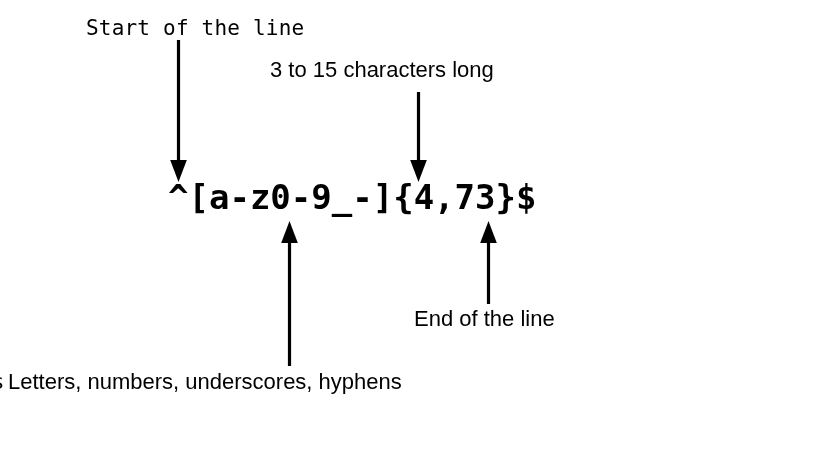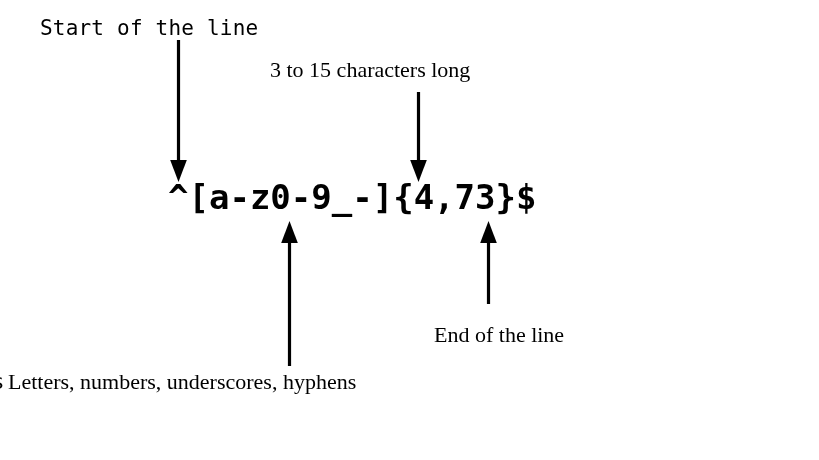--- a/index.html
+++ b/index.html
@@ -23,23 +23,24 @@
   .label {
     position: absolute;
     color: #000000;
     white-space: nowrap;
     line-height: 1;
   }
   .label-mono {
     font-family: "DejaVu Sans Mono", "Liberation Mono", monospace;
     font-size: 21px;
     letter-spacing: 0.2px;
+    margin-left: 46px;
   }
   .label-sans {
-    font-family: Liberation Serif, serif;
+    font-family: Liberation Sans, sans-serif;
     font-size: 22px;
   }
 
   
   #regex-pattern {
     position: absolute;
     left: 168px;
     top: 180px;
     font-family: "DejaVu Sans Mono", "Liberation Mono", monospace;
     font-size: 34px;
@@ -99,19 +100,19 @@
   <svg class="arrow" style="left:271px; top:216px;" width="40" height="156" viewBox="0 0 40 156">
     <line x1="18.5" y1="150" x2="18.5" y2="26"></line>
     <polygon points="18.5,5 10.2,27 26.8,27"></polygon>
   </svg>
 
   <svg class="arrow" style="left:470px; top:216px;" width="40" height="94" viewBox="0 0 40 94">
     <line x1="18.5" y1="88" x2="18.5" y2="26"></line>
     <polygon points="18.5,5 10.2,27 26.8,27"></polygon>
   </svg>
 
-  <div class="label label-sans" style="left:414px; top:324px;margin-left:20px;">End of the line</div>
+  <div class="label label-sans" style="left:414px; top:308px;">End of the line</div>
 
   <div id="clipped-glyph">s</div>
 
   <div class="label label-sans" style="left:8px; top:371px;">Letters, numbers, underscores, hyphens</div>
 
 </div>
 
 </body></html>

